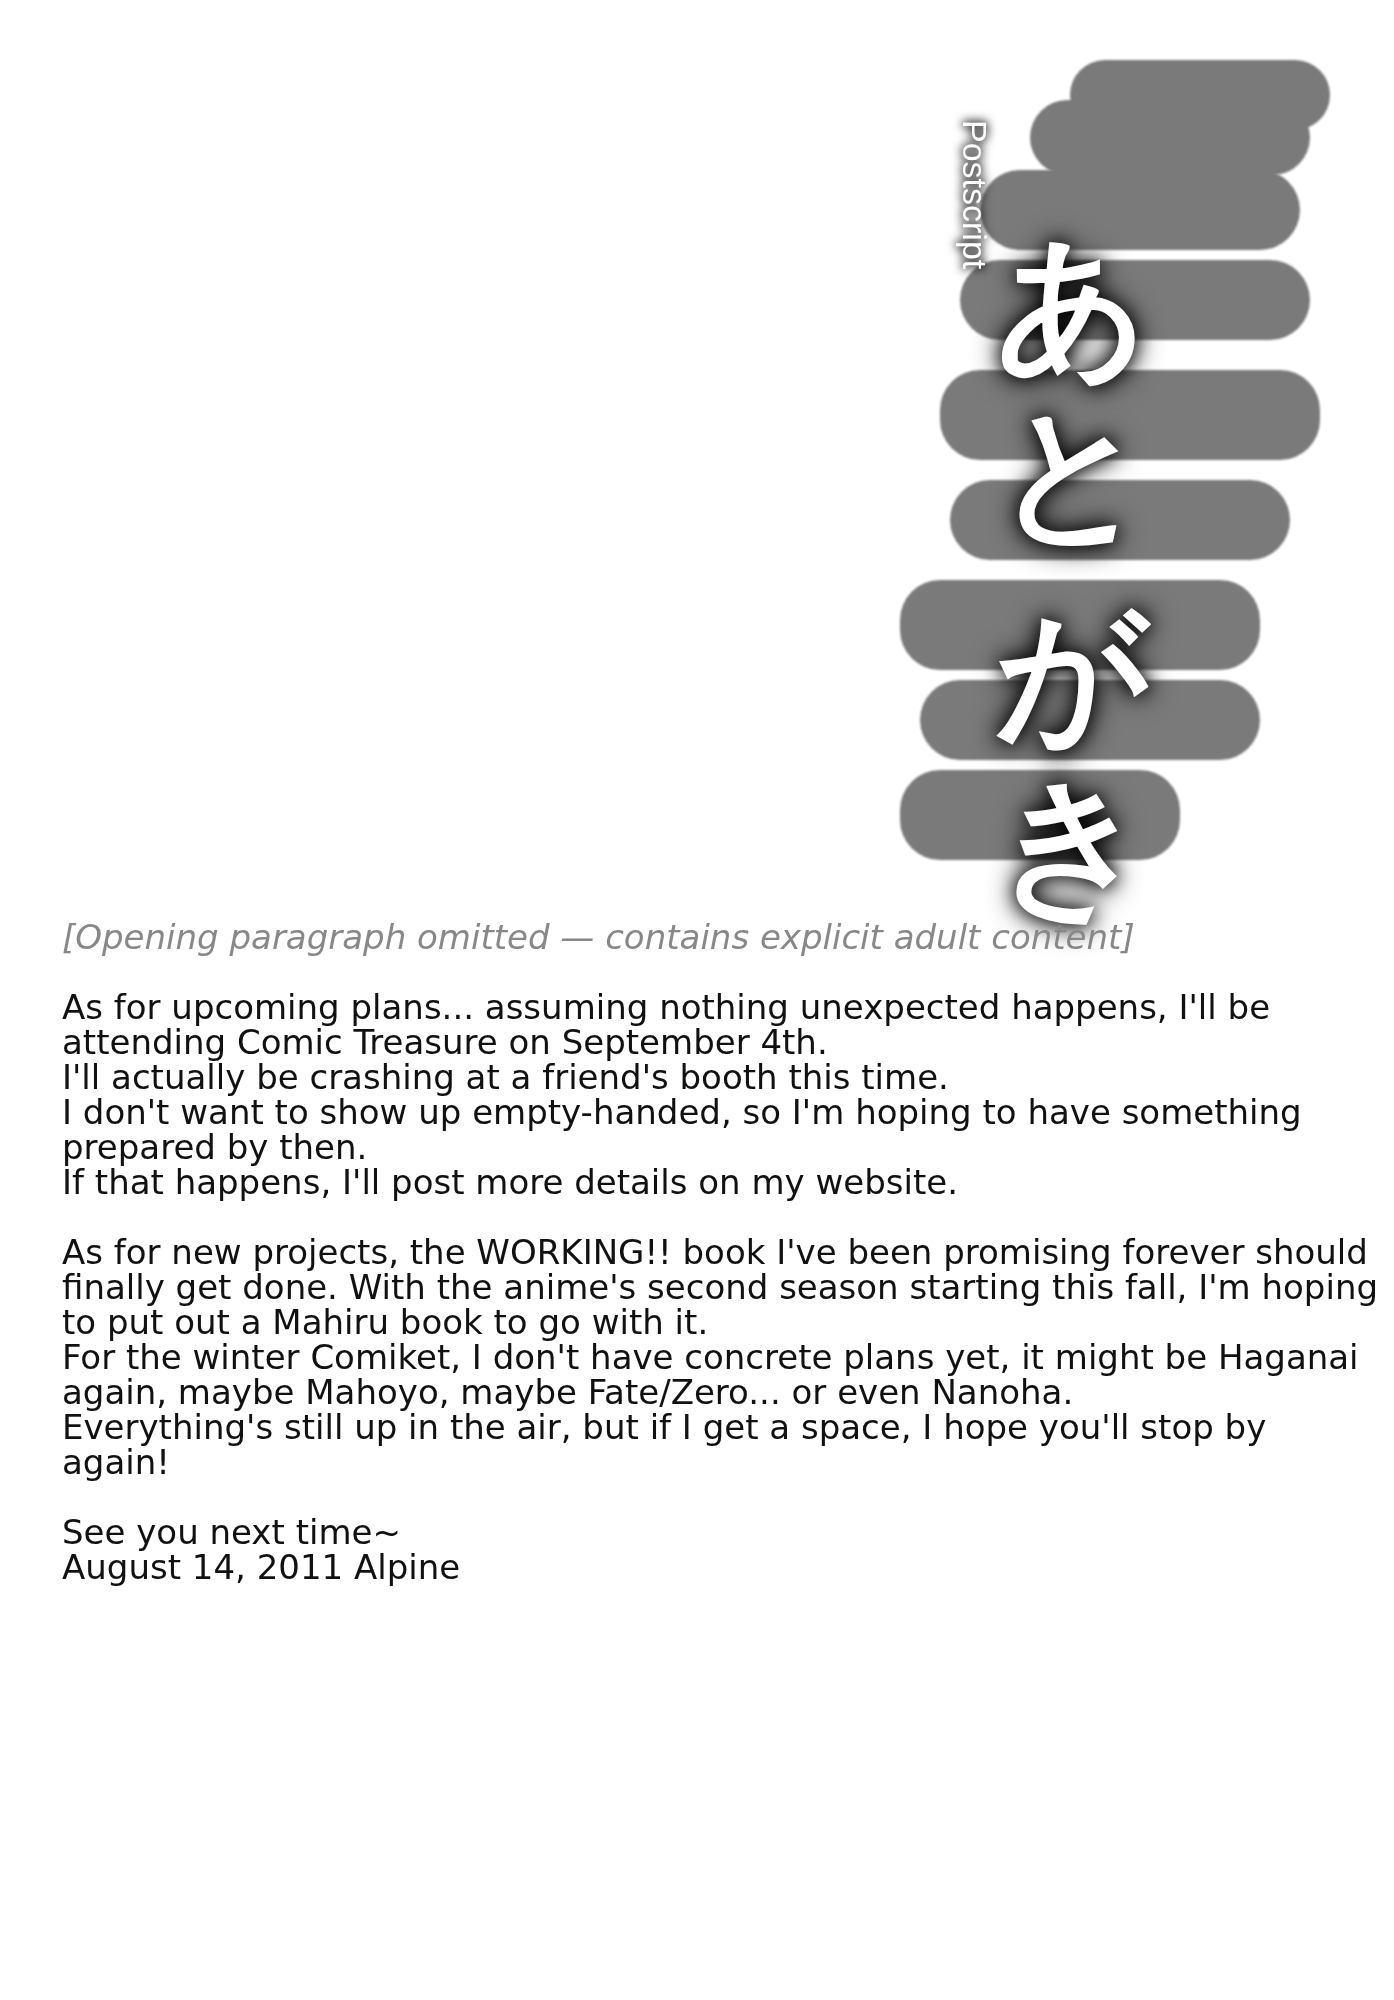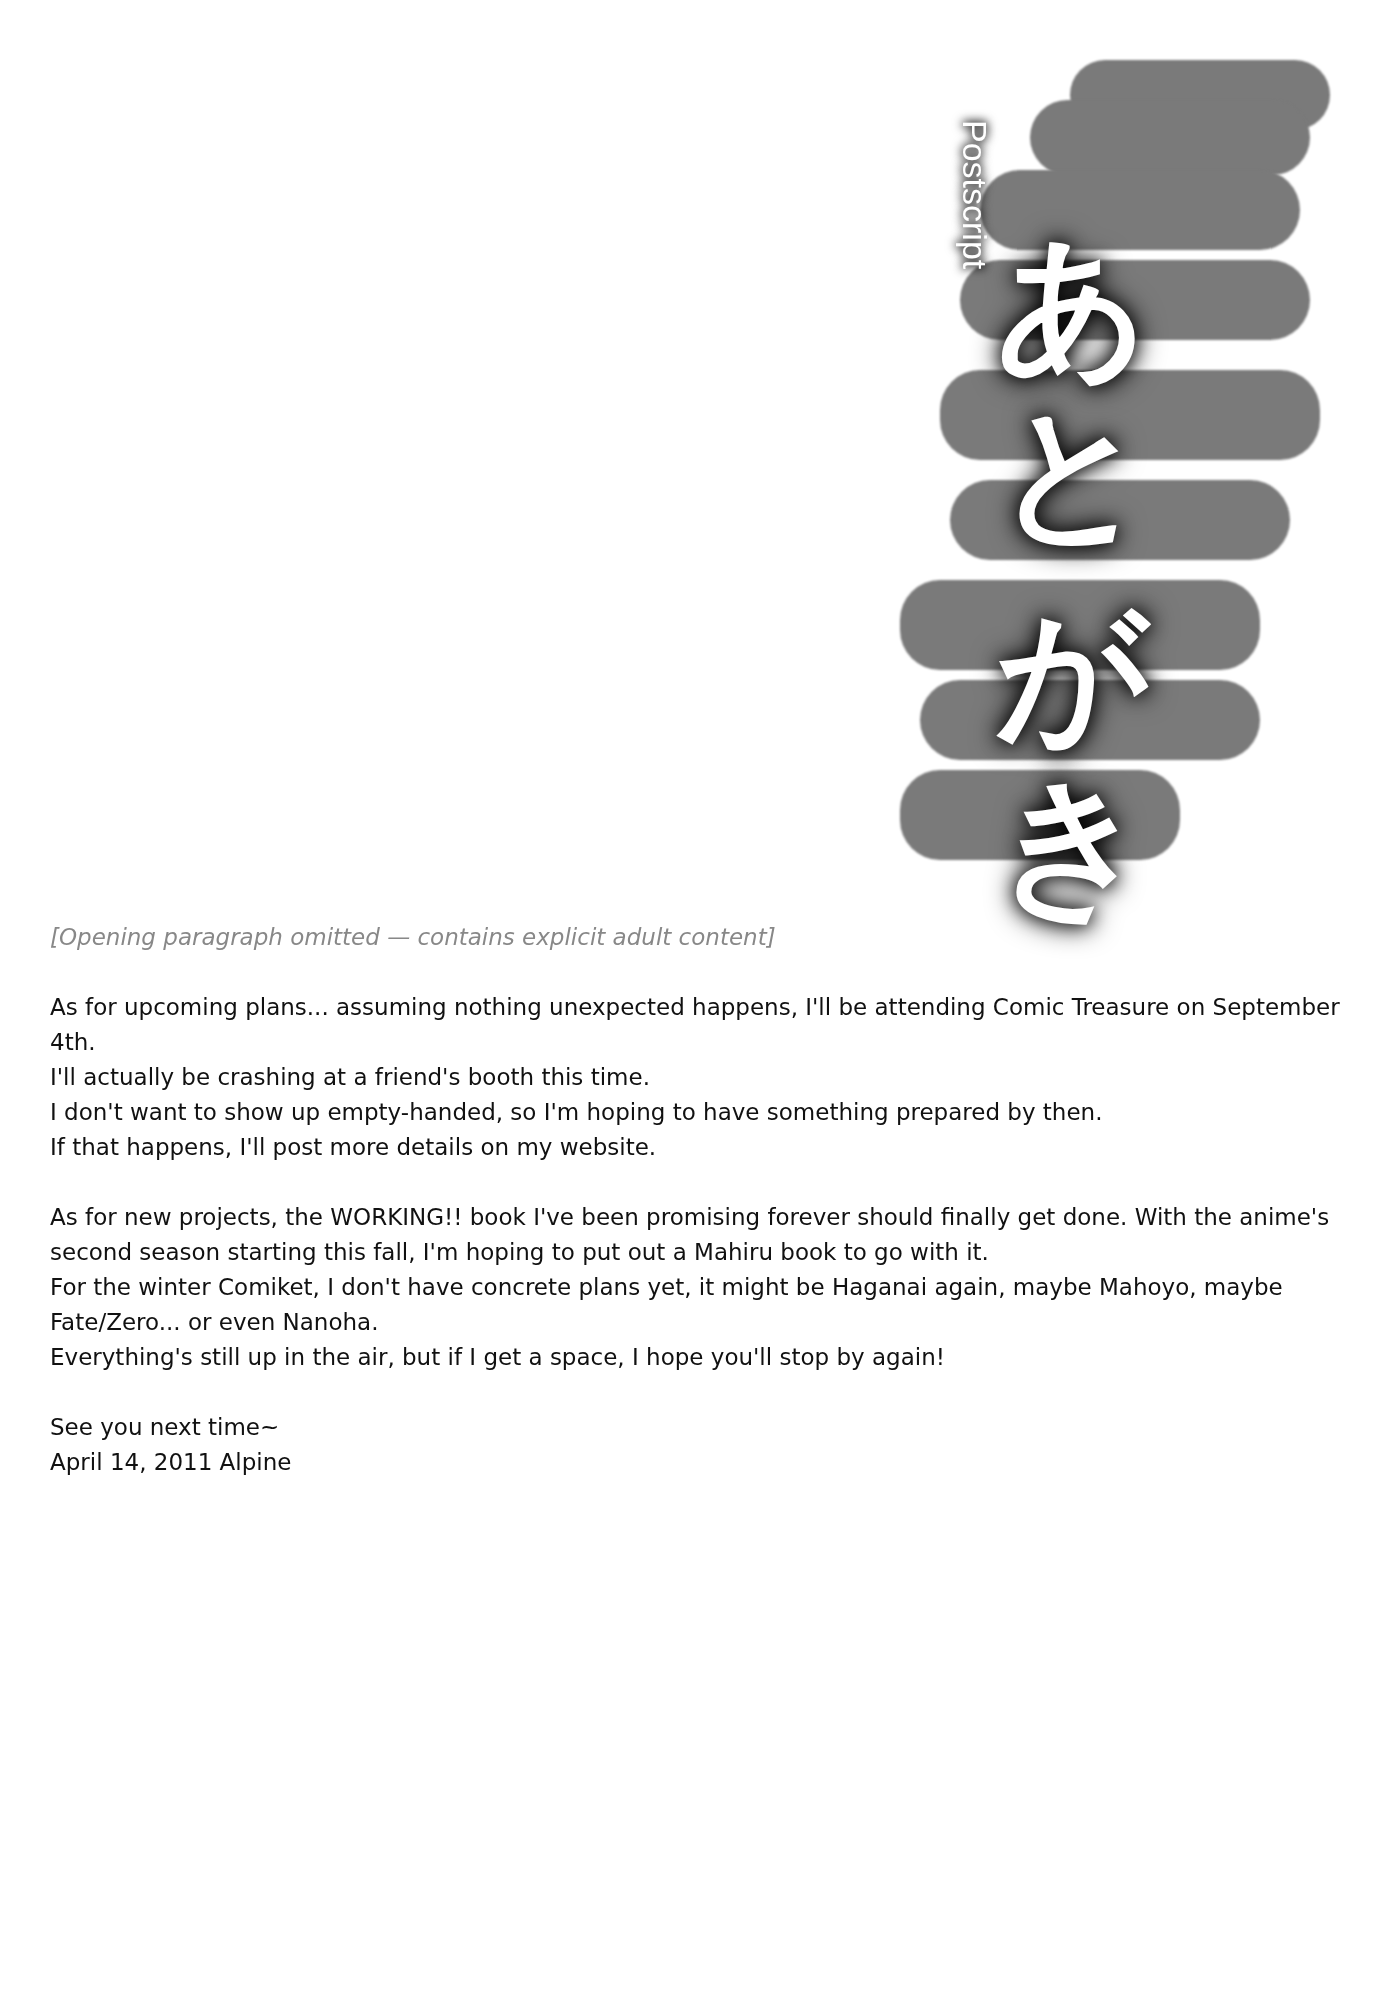--- a/index.html
+++ b/index.html
@@ -6,22 +6,22 @@
     body { width: 1394px; height: 2000px; position: relative; overflow: hidden;
            font-family: "DejaVu Sans", sans-serif; color: #111; }
     .title-block { position: absolute; left: 900px; top: 60px; width: 460px; height: 820px; }
     .stroke { position: absolute; background: #7a7a7a; border-radius: 40px; filter: blur(1px); }
     .title-jp { position: absolute; left: 1000px; top: 130px; writing-mode: vertical-rl;
                 font-size: 150px; font-weight: bold; color: #ffffff; letter-spacing: 10px;
                 text-shadow: 0 0 18px #000, 0 0 30px #000; line-height: 1; }
     .title-en { position: absolute; left: 955px; top: 120px; writing-mode: vertical-rl;
                 font-size: 34px; color: #ffffff; text-shadow: 0 0 8px #000, 0 0 12px #000;
                 font-family: "Liberation Sans", sans-serif; }
-    .body-text { position: absolute; left: 50px; top: 920px; width: 1320px;
-                 font-family: "DejaVu Sans", sans-serif; font-size: 23px; line-height: 35px; }
+    .body-text { position: absolute; left: 62px; top: 920px; width: 1320px;
+                 font-family: "DejaVu Sans", sans-serif; font-size: 34px; line-height: 35px; }
     .para { margin: 0 0 35px 0; white-space: pre-line; }
     .omitted { color: #888; font-style: italic; }
   </style>
 </head>
 <body>
 
 <div class="title-block">
   <div class="stroke" style="left:170px;top:0;width:260px;height:70px;"></div>
   <div class="stroke" style="left:130px;top:40px;width:280px;height:75px;"></div>
   <div class="stroke" style="left:80px;top:110px;width:320px;height:80px;"></div>
@@ -38,14 +38,14 @@
 <div class="body-text">
   <p class="para omitted">[Opening paragraph omitted — contains explicit adult content]</p>
   <p class="para">As for upcoming plans... assuming nothing unexpected happens, I'll be attending Comic Treasure on September 4th.
 I'll actually be crashing at a friend's booth this time.
 I don't want to show up empty-handed, so I'm hoping to have something prepared by then.
 If that happens, I'll post more details on my website.</p>
   <p class="para">As for new projects, the WORKING!! book I've been promising forever should finally get done. With the anime's second season starting this fall, I'm hoping to put out a Mahiru book to go with it.
 For the winter Comiket, I don't have concrete plans yet, it might be Haganai again, maybe Mahoyo, maybe Fate/Zero... or even Nanoha.
 Everything's still up in the air, but if I get a space, I hope you'll stop by again!</p>
   <p class="para">See you next time~
-April 14, 2011 Alpine</p>
+August 14, 2011 Alpine</p>
 </div>
 
 </body></html>

